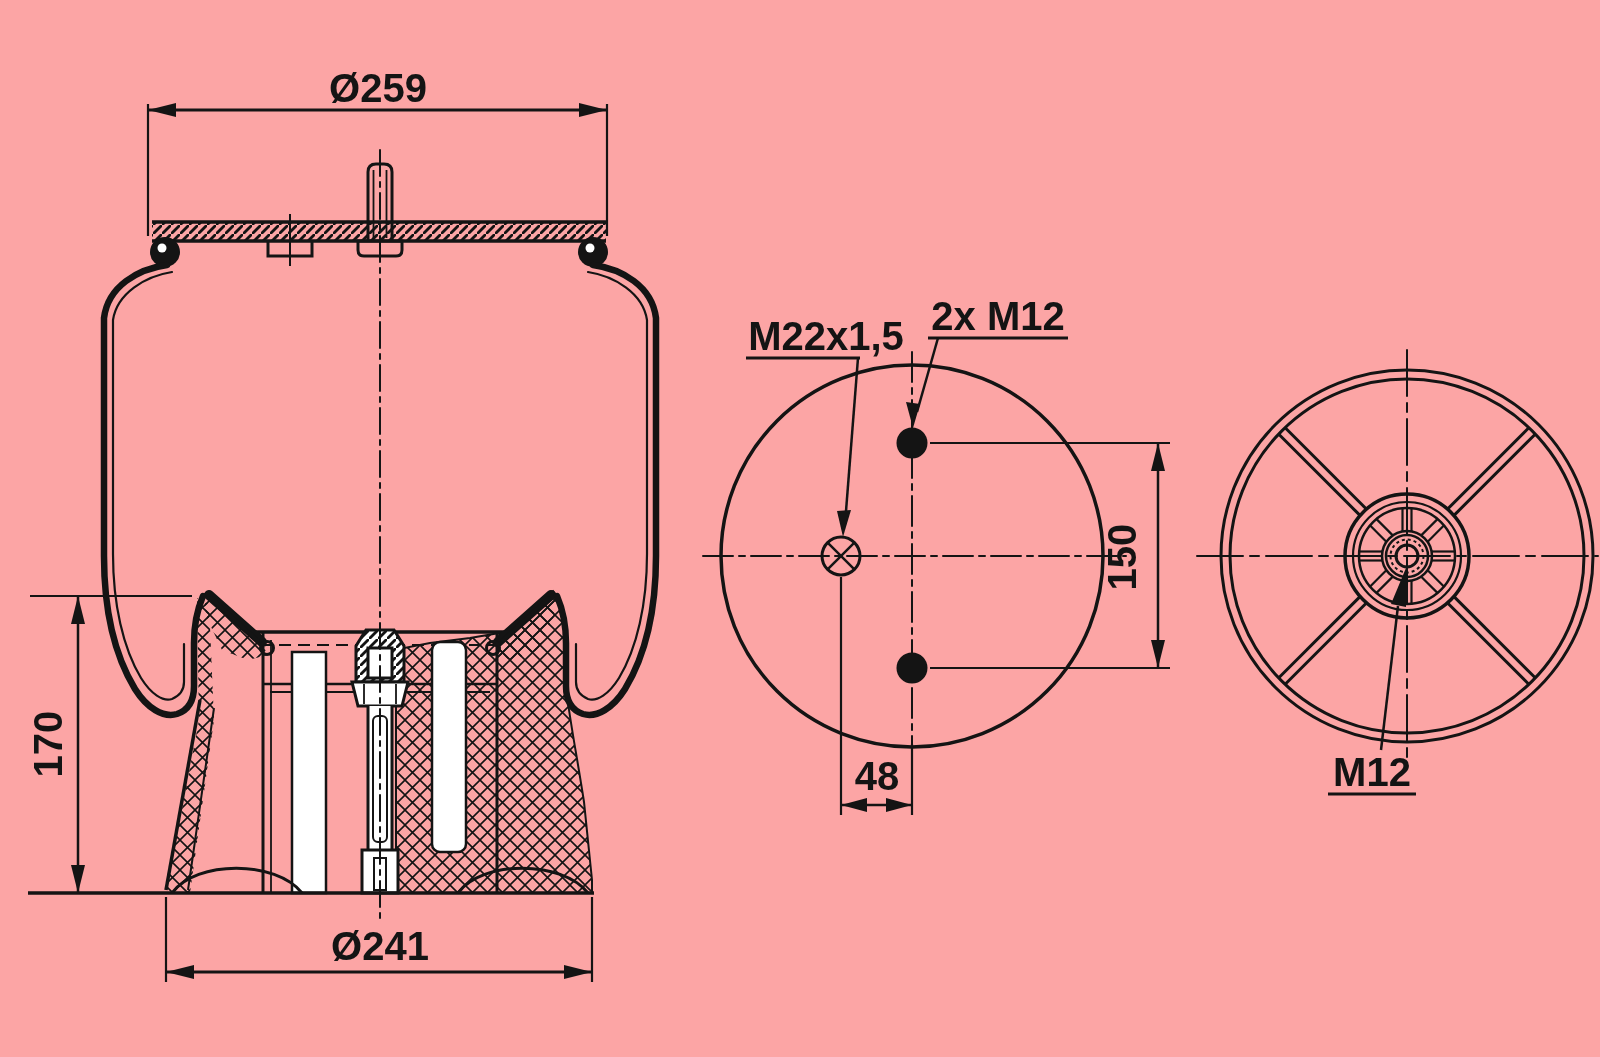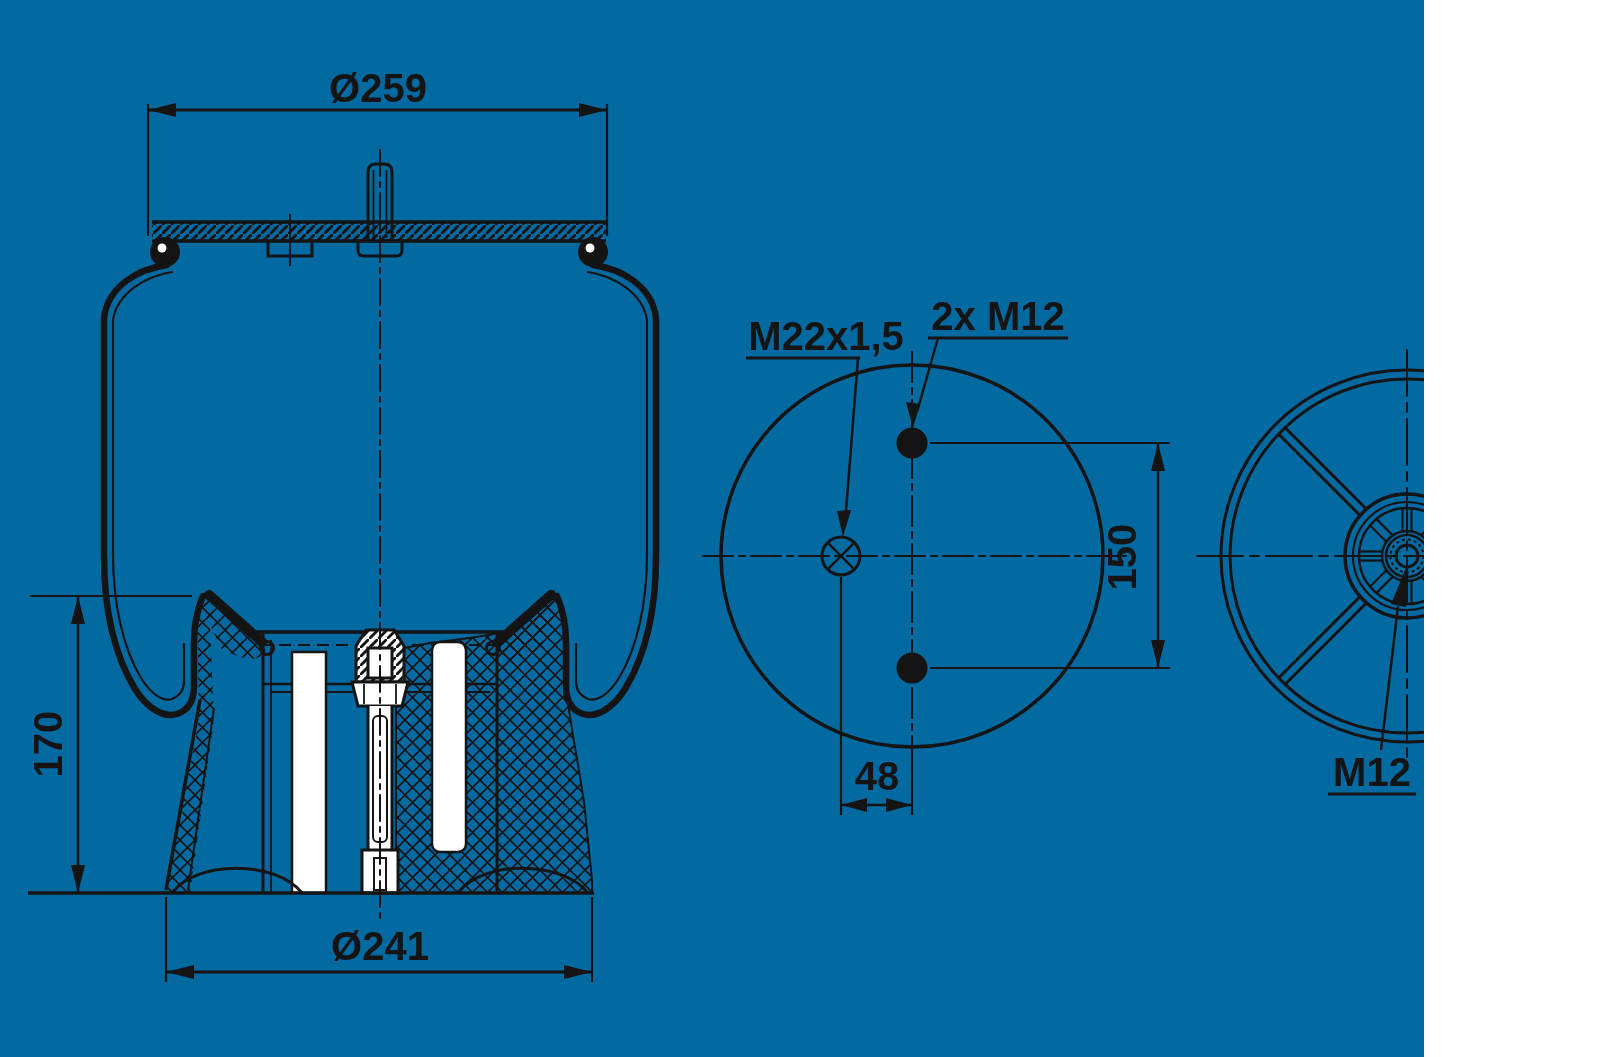--- a/index.html
+++ b/index.html
@@ -1,16 +1,16 @@
 <!DOCTYPE html>
 <html><head>
 <meta charset="utf-8">
 <style>
   html,body{margin:0;padding:0;background:#ffffff;}
-  .stage{position:relative;width:1424px;height:1057px;background:#0369a1;overflow:hidden;}
+  .stage{position:relative;width:1600px;height:1057px;background:#fca5a5;overflow:hidden;}
   .t{font:bold 40px "Liberation Sans",sans-serif;fill:#141414;}
   .ln{stroke:#141414;fill:none;}
   .flat{stroke:#141414;fill:none;stroke-linecap:butt;}
   .rnd{stroke:#141414;fill:none;stroke-linecap:round;}
   .blk{fill:#141414;stroke:none;}
   .wh{fill:#ffffff;}
 </style>
 </head>
 <body>
 

